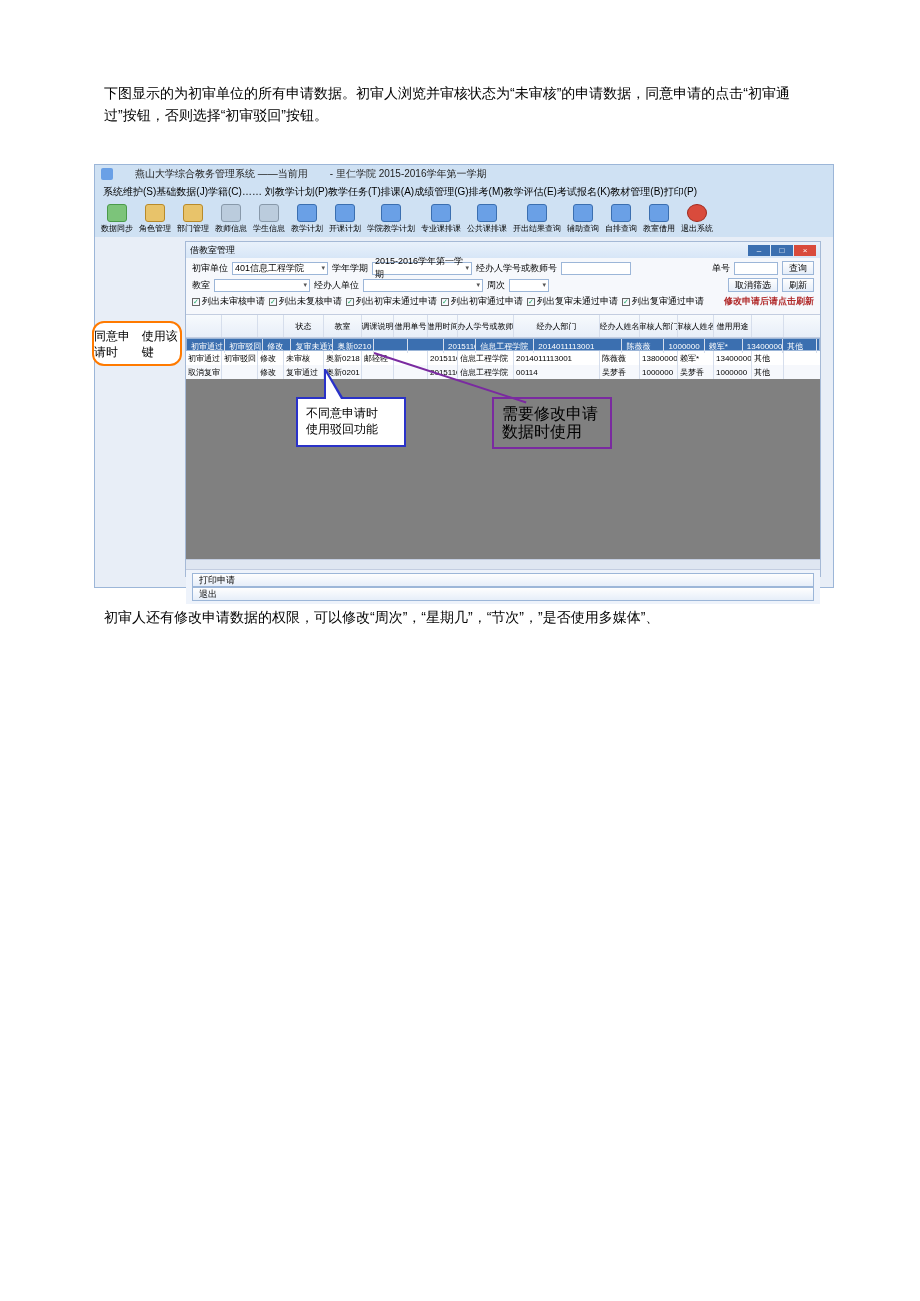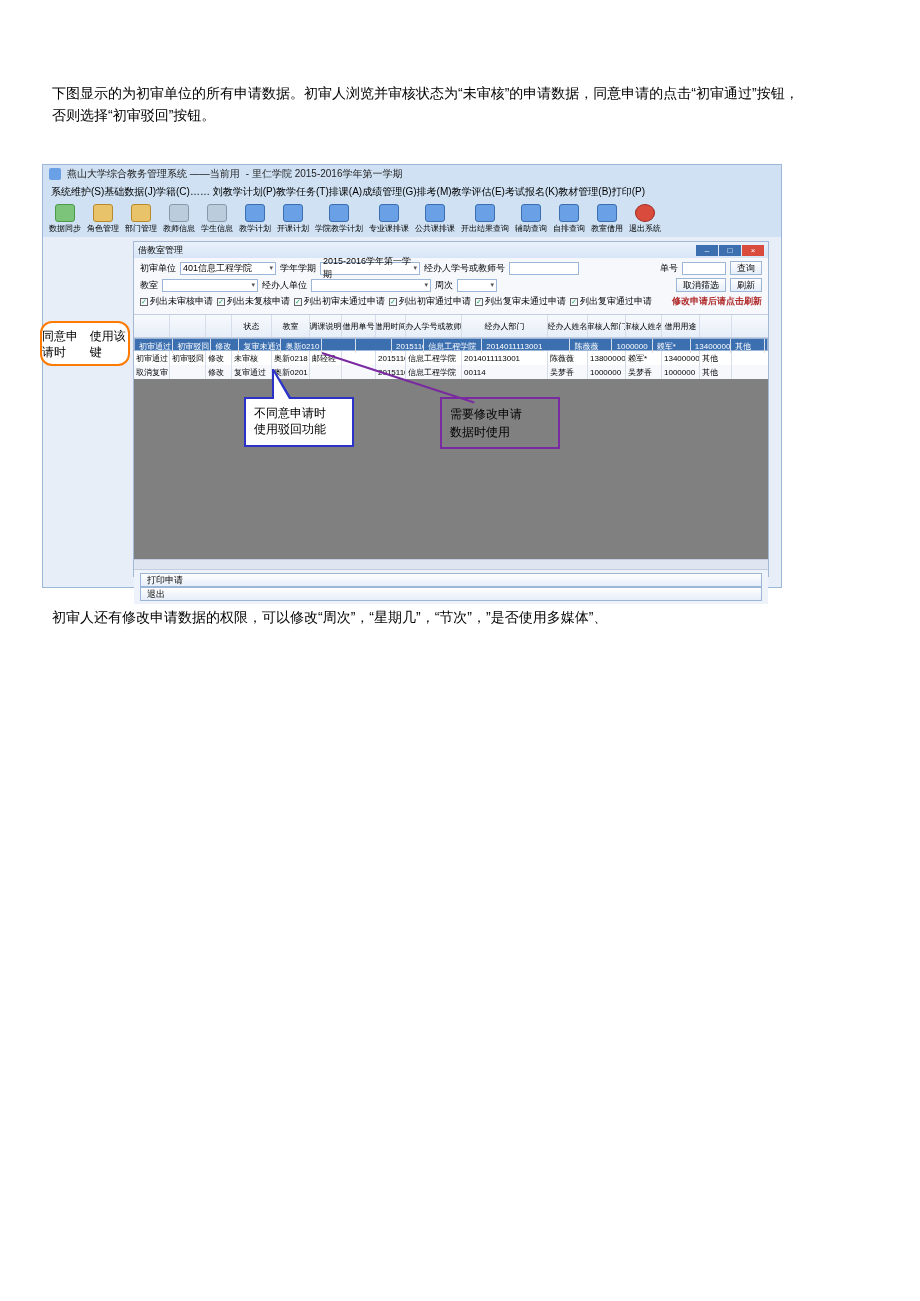--- a/index.html
+++ b/index.html
@@ -1,24 +1,24 @@
 <!DOCTYPE html>
 <html><head>
 <meta charset="utf-8">
 <style>
   * { box-sizing: border-box; margin: 0; padding: 0; }
   body { width: 920px; height: 1301px; background: #fff; font-family: "Microsoft YaHei", SimSun, sans-serif; color: #000; }
-  .page { padding: 82px 120px 0 52px; }
+  .page { padding: 82px 120px 0 104px; }
   .body-text { font-size: 14px; line-height: 22px; }
   .p1 { margin-bottom: 38px; }
   .p2 { margin-top: 18px; }
 
   
   .app { width: 740px; margin-left: -10px; border: 1px solid #9cb6d8; background: #cfe1f3; font-size: 9px; color: #000; }
-  .titlebar { display:flex; align-items:center; gap:6px; padding: 2px 6px; font-size: 10px; color:#222; }
+  .titlebar { display:flex; align-items:center; gap:22px; padding: 2px 6px; font-size: 10px; color:#222; }
   .titlebar .tb-icon { width:12px; height:12px; background:#6aa0e6; border-radius:2px; }
   .menubar { display:flex; padding: 2px 8px; font-size:10px; }
   .toolbar { display:flex; gap:6px; padding:3px 6px; align-items:flex-end; }
   .tbtn { display:flex; flex-direction:column; align-items:center; gap:1px; }
   .tbtn .ticon { width:20px; height:18px; background:#8cc6e8; border:1px solid #7aa; border-radius:3px; }
   .tbtn .ticon.green { background:#7cc47a; border-color:#4a9a4a; }
   .tbtn .ticon.blue  { background:#6aa0e6; border-color:#3b6fb0; }
   .tbtn .ticon.red   { background:#d94b3c; border-color:#a02a1e; border-radius:50%; }
   .tbtn .ticon.folder{ background:#e8c36a; border-color:#b88a2a; }
   .tbtn .ticon.person{ background:#bcd; border-color:#89a; }
@@ -90,21 +90,21 @@
     border-left:2px solid #2a32c8; border-right:18px solid transparent;
     border-bottom:30px solid #2a32c8;
   }
   .speech::after{
     content:""; position:absolute; left:28px; top:-26px; width:0; height:0;
     border-left:0 solid transparent; border-right:15px solid transparent;
     border-bottom:26px solid #fff;
   }
   .purple-box{
     position:absolute; left:306px; top:155px; width:120px; height:52px;
-    border:2px solid #7a2aa0; padding:6px 8px; font-size:12px; line-height:18px;
+    border:2px solid #7a2aa0; padding:6px 8px; font-size:16px; line-height:18px;
   }
   .purple-line{
     position:absolute; left:188px; top:110px; width:160px; height:0;
     border-top:2px solid #7a2aa0; transform:rotate(18deg); transform-origin:left center;
   }
 </style>
 </head>
 <body>
 
 <div class="page">

